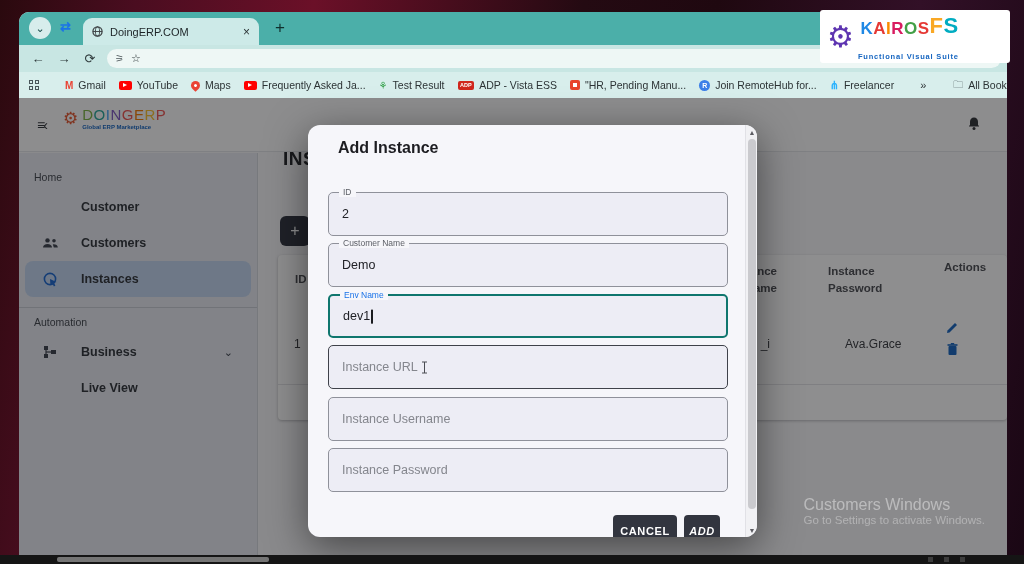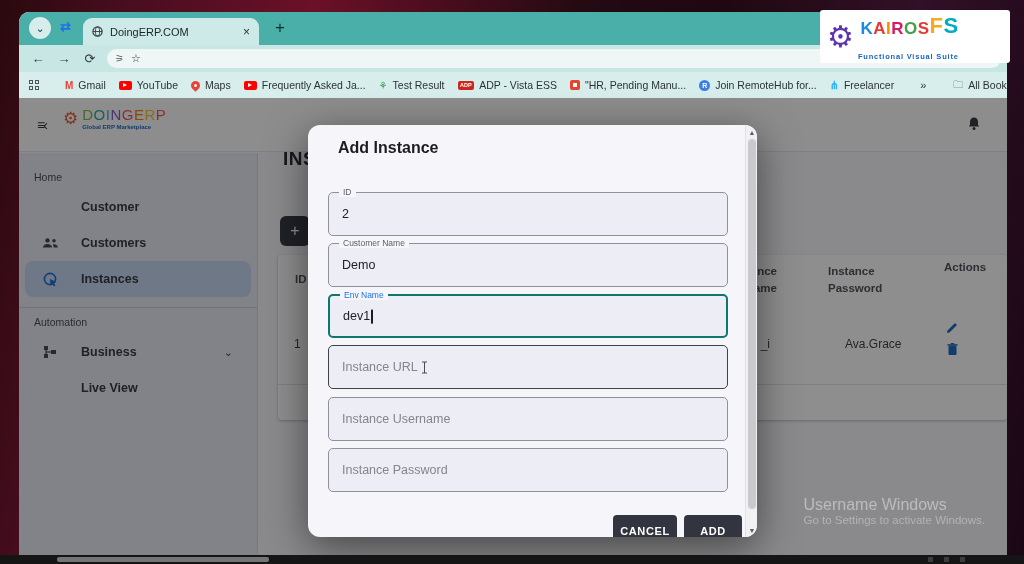--- a/index.html
+++ b/index.html
@@ -331,21 +331,21 @@
             <rect x="0.5" y="1.2" width="10" height="1.6" fill="#1565c0"></rect>
             <rect x="3.8" y="0" width="3.4" height="1.6" fill="#1565c0"></rect>
           </svg>
       </div>
       <div class="row-div"></div>
     </div>
 
     <div class="dim"></div>
 
     <div class="win-watermark">
-      <div class="wm1">Username Windows</div>
+      <div class="wm1">Customers Windows</div>
       <div class="wm2">Go to Settings to activate Windows.</div>
     </div>
 
     <div class="modal">
       <div class="modal-title">Add Instance</div>
 
       <div class="field" style="top:67px;">
         <span class="flabel">ID</span>
         <span class="fvalue">2</span>
       </div>
@@ -366,21 +366,21 @@
           </span>
       </div>
       <div class="field" style="top:272px;">
         <span class="fplaceholder">Instance Username</span>
       </div>
       <div class="field" style="top:323px;">
         <span class="fplaceholder">Instance Password</span>
       </div>
 
       <button class="modal-btn" style="left:305px; width:64px;">CANCEL</button>
-      <button class="modal-btn" style="left:376px; width:58px;">ADD</button>
+      <button class="modal-btn" style="left:376px; width:36px;font-style:italic;">ADD</button>
 
       <div class="mscrollbar">
         <div class="msb-arrow" style="top:1px;">▲</div>
         <div class="msb-thumb"></div>
         <div class="msb-arrow" style="bottom:1px;">▼</div>
       </div>
     </div>
 
   </div>
 </div>

